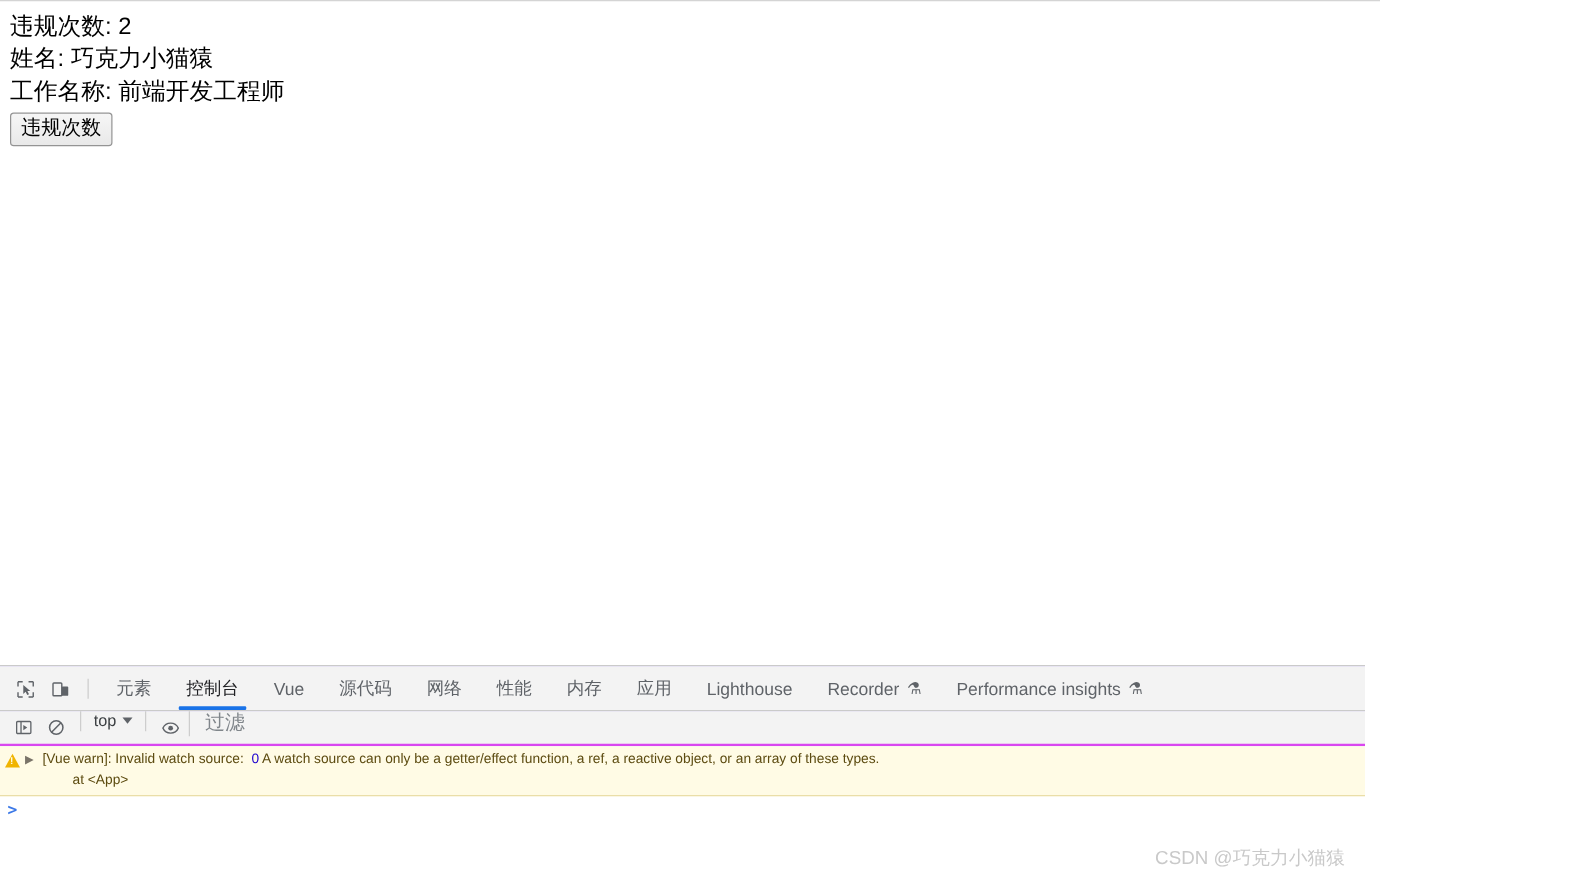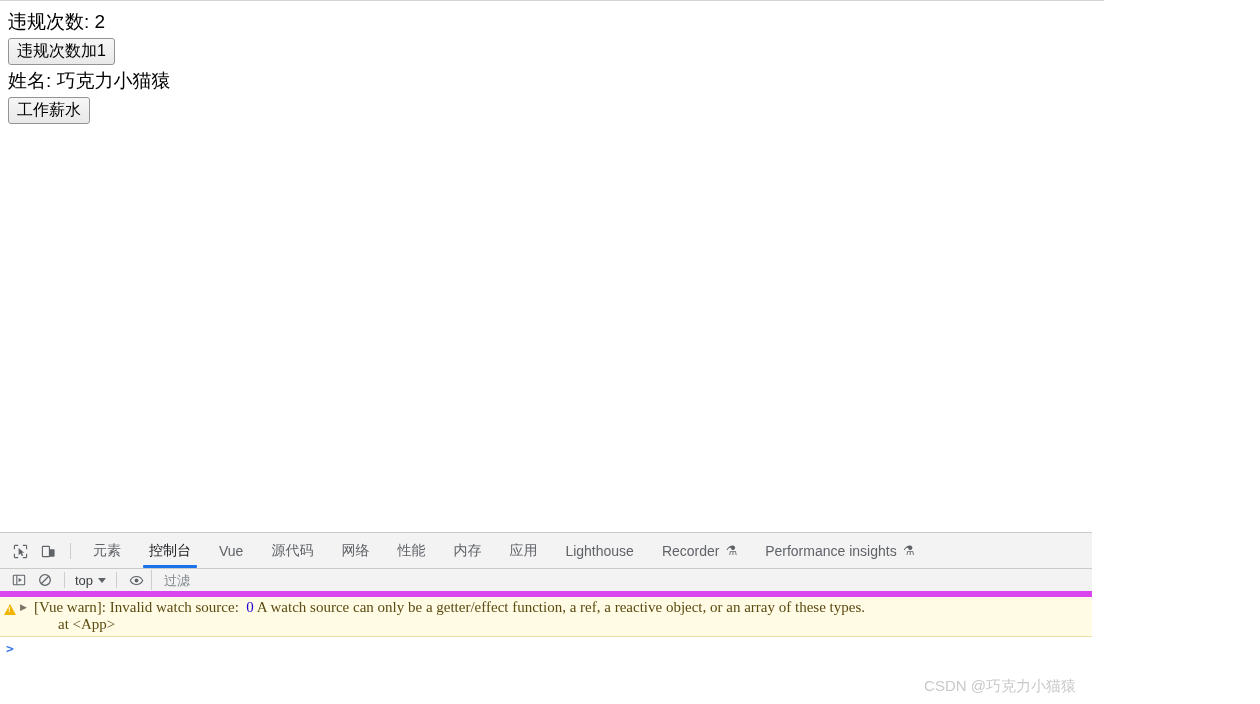--- a/index.html
+++ b/index.html
@@ -140,24 +140,24 @@
   .flask {
     display: inline-block;
     color: #5f6368;
     font-size: 13px;
     line-height: 1;
   }
 
   
   .dt-consolebar {
     display: flex;
-    align-items: center;
+    align-items: flex-start;
     height: 28px;
     background: #f3f3f3;
-    border-bottom: 6px solid #d946ef;
+    border-bottom: 2px solid #d946ef;
     box-sizing: border-box;
     padding-left: 6px;
   }
 
   .cb-icon {
     display: flex;
     align-items: center;
     justify-content: center;
     width: 26px;
     height: 26px;
@@ -191,21 +191,21 @@
   }
 
   .cb-filter {
     flex: 1 1 auto;
     height: 20px;
     margin-left: 2px;
     border: none;
     border-left: 1px solid #cdcdcd;
     background: transparent;
     outline: none;
-    font-size: 13px;
+    font-size: 16px;
     font-family: "Liberation Sans", "DejaVu Sans", sans-serif;
     color: #202124;
     padding-left: 12px;
     box-sizing: border-box;
   }
   .cb-filter::placeholder { color: #80868b; }
 
   
   .console-area {
     position: relative;
@@ -254,22 +254,22 @@
     flex: none;
     width: 14px;
     padding-top: 4px;
     color: #7a7468;
     font-size: 9px;
     line-height: 1;
   }
 
   .msg-text {
     flex: 1 1 auto;
-    font-family: Liberation Serif, serif;
-    font-size: 15px;
+    font-family: Liberation Sans, sans-serif;
+    font-size: 11px;
     line-height: 17px;
     color: #5c4b10;
     white-space: pre-wrap;
     word-break: break-word;
     padding-right: 18px;
   }
   .msg-text .num { color: #1c00cf; }
   .msg-stack { display: block; padding-left: 24px; }
 
   .console-prompt {
@@ -309,30 +309,28 @@
 </head>
 <body>
 
 <div id="screen">
 
   <div class="viewport">
     <div class="page-body">
 
       <div class="line">违规次数: 2</div>
 
+
+      <div class="line">姓名: 巧克力小猫猿</div>
+
+      <div class="line">工作名称: 前端开发工程师</div>
+
+
       <div class="btn-row">
-        <button class="native-btn">违规次数加1</button>
-      </div>
-
-      <div class="line">姓名: 巧克力小猫猿</div>
-
-
-
-      <div class="btn-row">
-        <button class="native-btn">工作薪水</button>
+        <button class="native-btn">违规次数</button>
       </div>
 
     </div>
   </div>
 
   <div class="devtools">
 
     <div class="dt-tabbar">
 
       <div class="dt-iconbtn">

